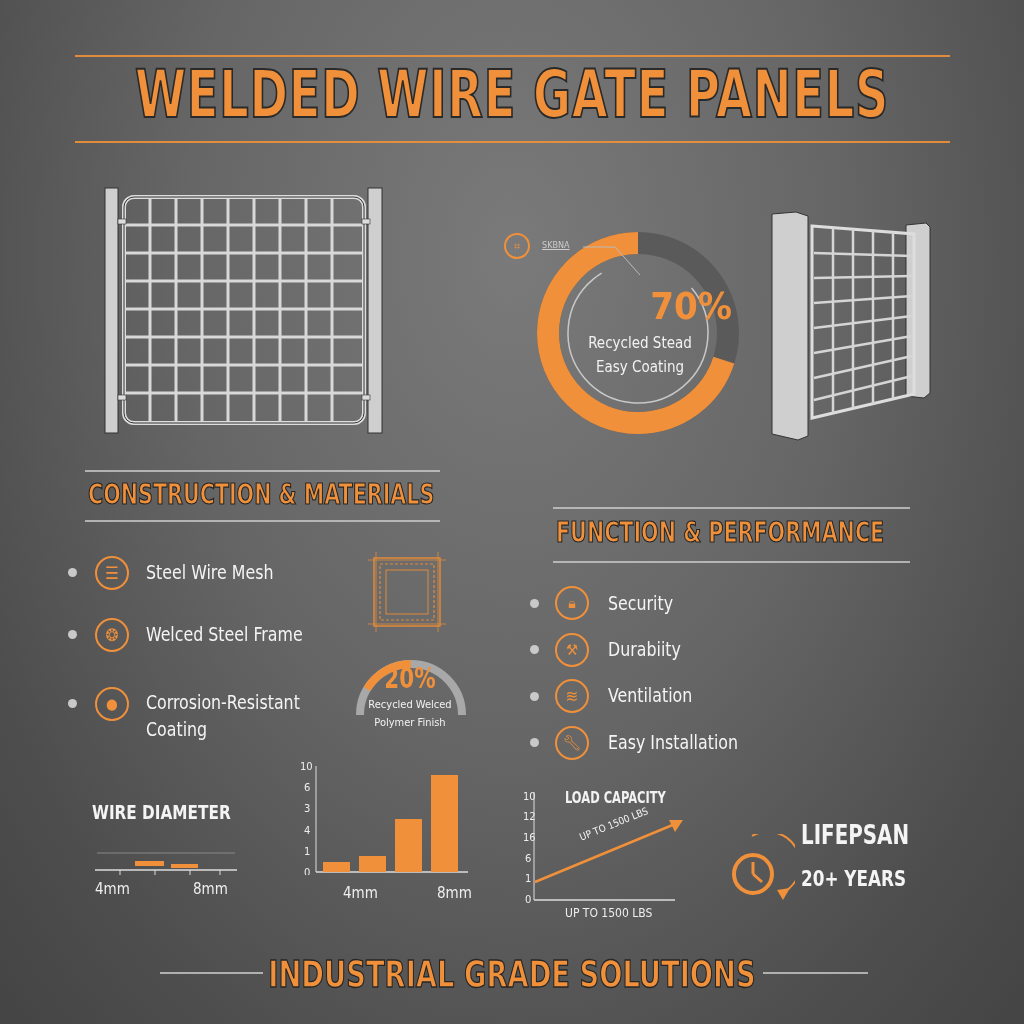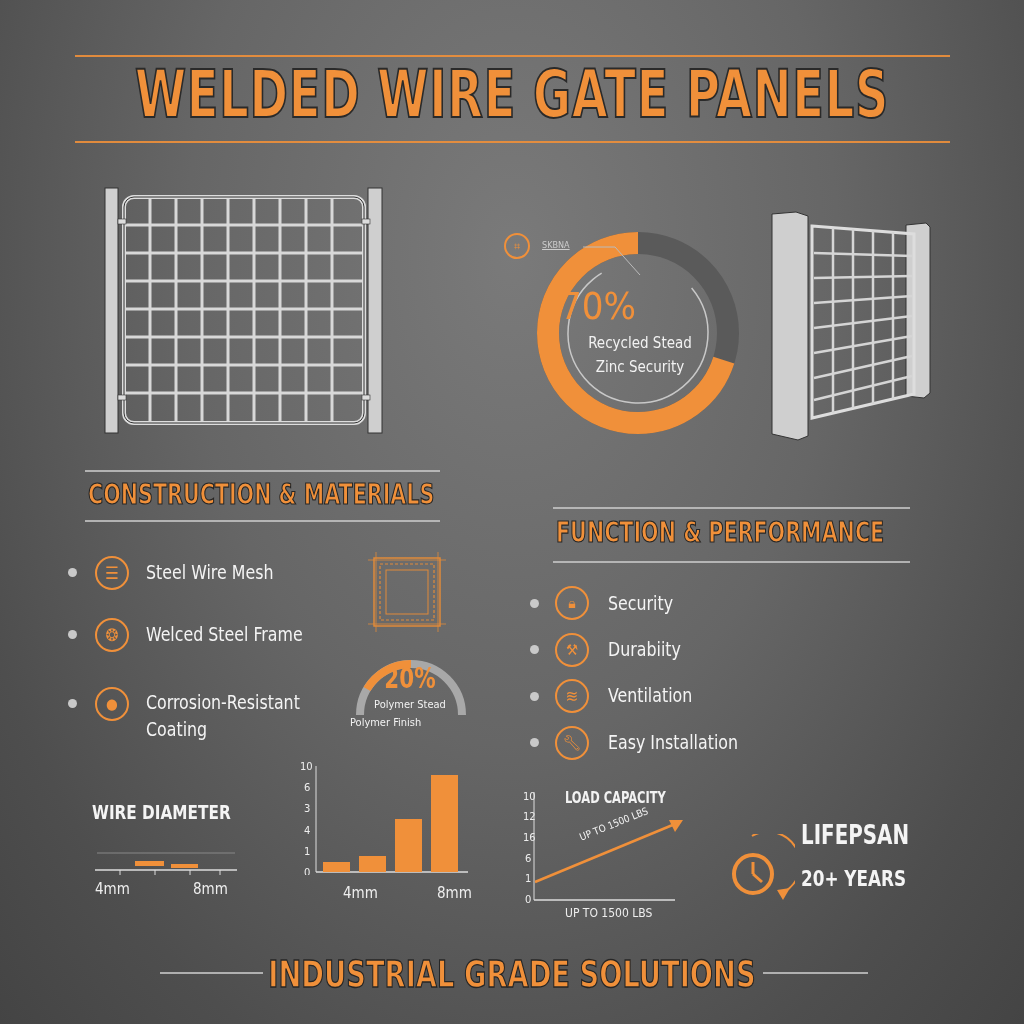--- a/index.html
+++ b/index.html
@@ -55,23 +55,23 @@
 </svg>
 
 <svg class="abs" style="left:535px;top:225px;" width="210" height="215" viewBox="0 0 210 215">
   <circle cx="103" cy="108" r="90" fill="none" stroke="#5a5a5a" stroke-width="22"></circle>
   <circle cx="103" cy="108" r="90" fill="none" stroke="#f0903a" stroke-width="22" stroke-dasharray="395.8 169.7" transform="rotate(-270 103 108) scale(-1 1) translate(-206 0)"></circle>
   <circle cx="103" cy="108" r="70" fill="none" stroke="#c8c8c8" stroke-width="1.5" stroke-dasharray="340 100" transform="rotate(-40 103 108)"></circle>
   <polyline points="48,22 80,22 105,50" fill="none" stroke="#bbb" stroke-width="1"></polyline>
 </svg>
 <div class="abs icon-circle" style="left:504px;top:233px;width:26px;height:26px;font-size:11px;">⌗</div>
 <div class="abs small" style="left:542px;top:240px;font-size:9px;color:#ccc;">SKBNA</div>
-<div class="abs" style="left:560px;top:284px;width:160px;text-align:left;font-size:38px;font-weight:normal;color:#f0903a;">70%</div>
+<div class="abs" style="left:572px;top:284px;width:160px;text-align:right;font-size:38px;font-weight:bold;color:#f0903a;">70%</div>
 <div class="abs" style="left:560px;top:334px;width:160px;text-align:center;font-size:15px;">Recycled Stead</div>
-<div class="abs" style="left:560px;top:358px;width:160px;text-align:center;font-size:15px;">Zinc Security</div>
+<div class="abs" style="left:560px;top:358px;width:160px;text-align:center;font-size:15px;">Easy Coating</div>
 
 <svg class="abs" style="left:768px;top:208px;" width="170" height="235" viewBox="0 0 170 235">
   <polygon points="4,6 28,4 40,8 40,228 30,232 4,226" fill="#cfcfcf" stroke="#333" stroke-width="1"></polygon>
   <polygon points="138,17 158,15 162,19 162,185 156,190 138,188" fill="#cfcfcf" stroke="#333" stroke-width="1"></polygon>
   <polygon points="44,18 146,26 146,186 44,210" fill="none" stroke="#ddd" stroke-width="3"></polygon>
   <g stroke="#d5d5d5" stroke-width="2.5">
     <line x1="65" y1="20" x2="65" y2="205"></line>
       <line x1="85" y1="21" x2="85" y2="200"></line>
       <line x1="105" y1="23" x2="105" y2="196"></line>
       <line x1="125" y1="24" x2="125" y2="191"></line>
@@ -110,22 +110,22 @@
   <line x1="0" y1="72" x2="78" y2="72" stroke="#e08a3a" stroke-width=".8"></line>
   <line x1="8" y1="0" x2="8" y2="80" stroke="#e08a3a" stroke-width=".8"></line>
   <line x1="70" y1="0" x2="70" y2="80" stroke="#e08a3a" stroke-width=".8"></line>
 </svg>
 
 <svg class="abs" style="left:352px;top:645px;" width="118" height="75" viewBox="0 0 118 75">
   <path d="M8,70 A51,51 0 0 1 110,70" fill="none" stroke="#a8a8a8" stroke-width="8"></path>
   <path d="M15,44 A51,51 0 0 1 59,19" fill="none" stroke="#f0903a" stroke-width="8"></path>
 </svg>
 <div class="abs" style="left:360px;top:662px;width:100px;text-align:center;font-size:28px;font-weight:bold;color:#f0903a;transform:scaleX(.85);">20%</div>
-<div class="abs" style="left:350px;top:698px;width:120px;text-align:center;font-size:11px;">Polymer Stead</div>
-<div class="abs" style="left:350px;top:716px;width:120px;text-align:left;font-size:11px;">Polymer Finish</div>
+<div class="abs" style="left:350px;top:698px;width:120px;text-align:center;font-size:11px;">Recycled Welced</div>
+<div class="abs" style="left:350px;top:716px;width:120px;text-align:center;font-size:11px;">Polymer Finish</div>
 
 <div class="abs big-label" style="left:92px;top:800px;font-size:20px;">WIRE DIAMETER</div>
 <svg class="abs" style="left:95px;top:848px;" width="145" height="30" viewBox="0 0 145 30">
   <line x1="2" y1="5" x2="140" y2="5" stroke="#888" stroke-width="1"></line>
   <rect x="40" y="13" width="29" height="5" fill="#f0903a"></rect>
   <rect x="76" y="16" width="27" height="4" fill="#f0903a"></rect>
   <line x1="0" y1="22" x2="142" y2="22" stroke="#ddd" stroke-width="1.5"></line>
   <line x1="25" y1="22" x2="25" y2="27" stroke="#ddd"></line>
     <line x1="60" y1="22" x2="60" y2="27" stroke="#ddd"></line>
   <line x1="95" y1="22" x2="95" y2="27" stroke="#ddd"></line>

